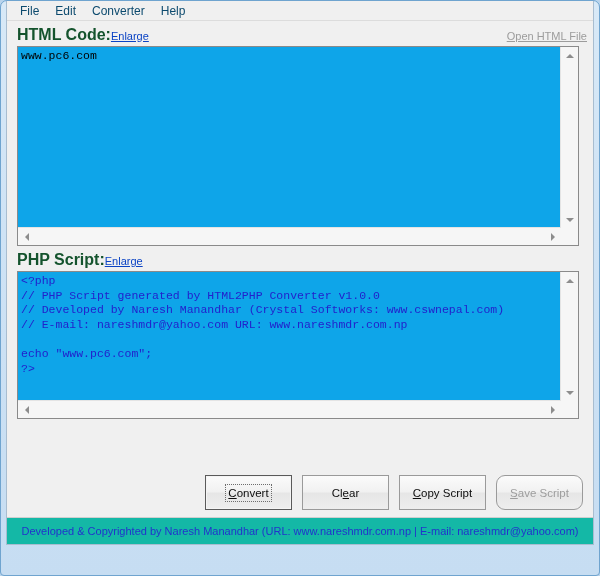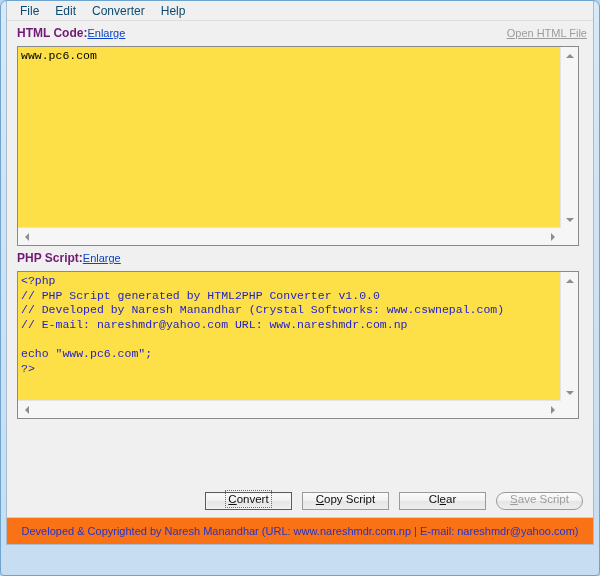--- a/index.html
+++ b/index.html
@@ -80,33 +80,33 @@
     padding-left:5px;
   }
   .menu-item{
     font-size:12px;color:#0c4a6e;padding:18px 8px;cursor:default;
   }
   
   .sect-head{
     display:flex;align-items:baseline;
     height:18px;padding:0 6px 0 10px;margin-top:5px;
   }
-  .sect-label{font-size:12px;font-weight:bold;color:#701a75;}
+  .sect-label{font-size:16px;font-weight:bold;color:#14532d;}
   .sect-link{
     font-size:11px;color:#0b43c4;text-decoration:underline;
     cursor:pointer;
   }
   .sect-right{
     margin-left:auto;font-size:11px;color:#9c9c9c;
     text-decoration:underline;cursor:default;text-align:center;
   }
   
   .pane{
     position:relative;margin:2px 14px 0 10px;
-    background:#fde047;
+    background:#0ea5e9;
     border:1px solid #8a8a8a;
     box-sizing:border-box;
     overflow:hidden;
   }
   #html-pane{height:200px;}
   #php-pane{height:148px;}
   .pane-text{
     position:absolute;left:3px;top:2px;right:20px;bottom:20px;
     font-family:"Liberation Mono","DejaVu Sans Mono",monospace;
     font-size:11.5px;line-height:14.6px;
@@ -138,40 +138,40 @@
   .a-right i{border-top:4px solid transparent;border-bottom:4px solid transparent;border-left:4px solid #8d8d8d;}
   .vsb .a-up{top:0;left:0;} .vsb .a-down{bottom:0;left:0;}
   .hsb .a-left{left:0;top:0;} .hsb .a-right{right:0;top:0;}
   
   #buttons{
     position:absolute;left:0;right:0;bottom:34px;
     display:flex;justify-content:flex-end;align-items:center;
     padding-right:10px;gap:10px;
   }
   .btn{
-    height:18px;width:87px;box-sizing:border-box;
+    height:35px;width:87px;box-sizing:border-box;
     font-size:11.5px;color:#0d0d0d;
     background:linear-gradient(to bottom,#fbfbfb 0%,#f1f1f1 48%,#e6e6e6 52%,#eeeeee 100%);
     border:1px solid #9a9a9a;
-    display:flex;align-items:flex-start;justify-content:center;
+    display:flex;align-items:center;justify-content:center;
     cursor:default;
   }
   .btn.default{
     border:1px solid #5a5a5a;
     box-shadow:inset 0 0 0 1px #f4f4f4;
   }
   .btn.default .lbl{outline:1px dotted #6d6d6d;outline-offset:2px;}
   .btn.disabled{color:#9d9d9d;border-radius:9px;}
   .btn .mn{text-decoration:underline;}
   .btn.disabled .mn{text-decoration:underline;}
   
   #statusbar{
     position:absolute;left:0;right:0;bottom:0;height:26px;
     border-top:1px solid #cfcfcf;
-    background:#f97316;
+    background:#14b8a6;
     display:flex;align-items:center;justify-content:center;
   }
   #status-text{font-size:11px;color:#2233cc;white-space:nowrap;}
 </style>
 </head>
 <body>
 
 <div id="window">
 
 
@@ -241,24 +241,24 @@
           </span>
       </div>
       <div class="sb-corner"></div>
     </div>
 
     <div id="buttons">
       <div class="btn default">
         <span class="lbl"><span class="mn">C</span><span>onvert</span></span>
       </div>
       <div class="btn">
+        <span class="lbl"><span>Cl</span><span class="mn">e</span><span>ar</span></span>
+      </div>
+      <div class="btn">
         <span class="lbl"><span class="mn">C</span><span>opy Script</span></span>
-      </div>
-      <div class="btn">
-        <span class="lbl"><span>Cl</span><span class="mn">e</span><span>ar</span></span>
       </div>
       <div class="btn disabled">
         <span class="lbl"><span class="mn">S</span><span>ave Script</span></span>
       </div>
     </div>
 
     <div id="statusbar">
       <span id="status-text">Developed &amp; Copyrighted by Naresh Manandhar (URL: www.nareshmdr.com.np  |  E-mail: nareshmdr@yahoo.com)</span>
     </div>
 

